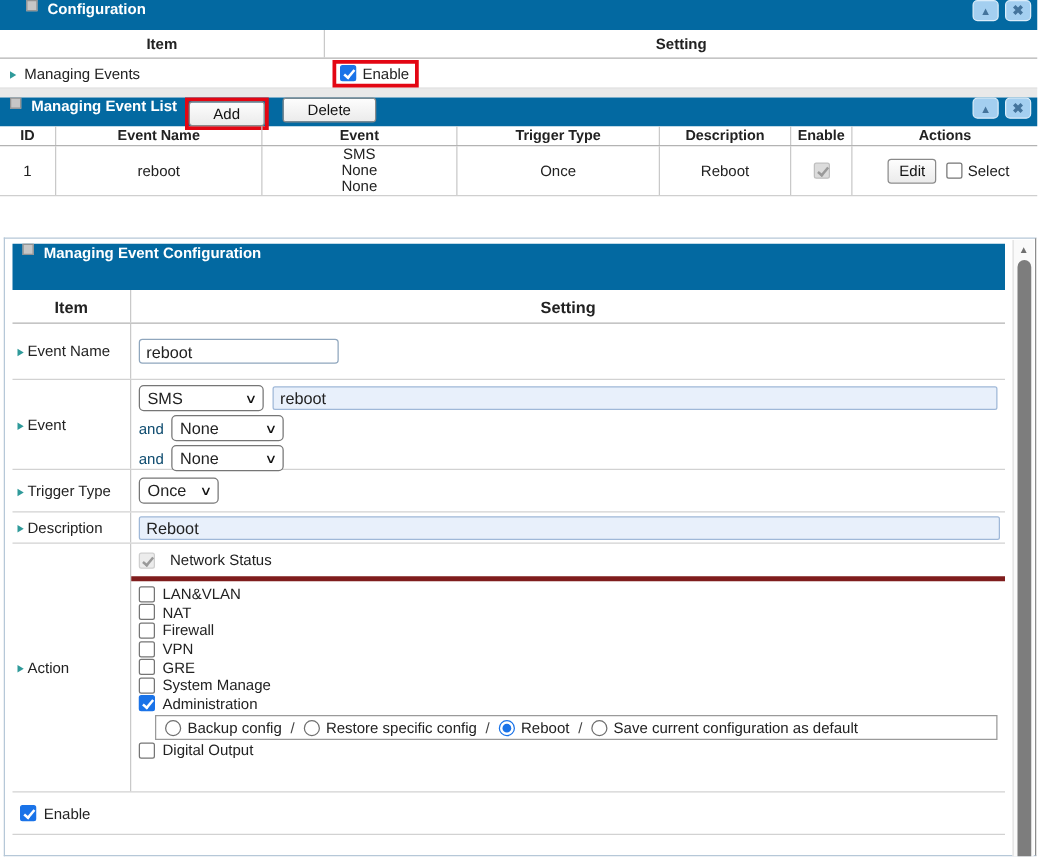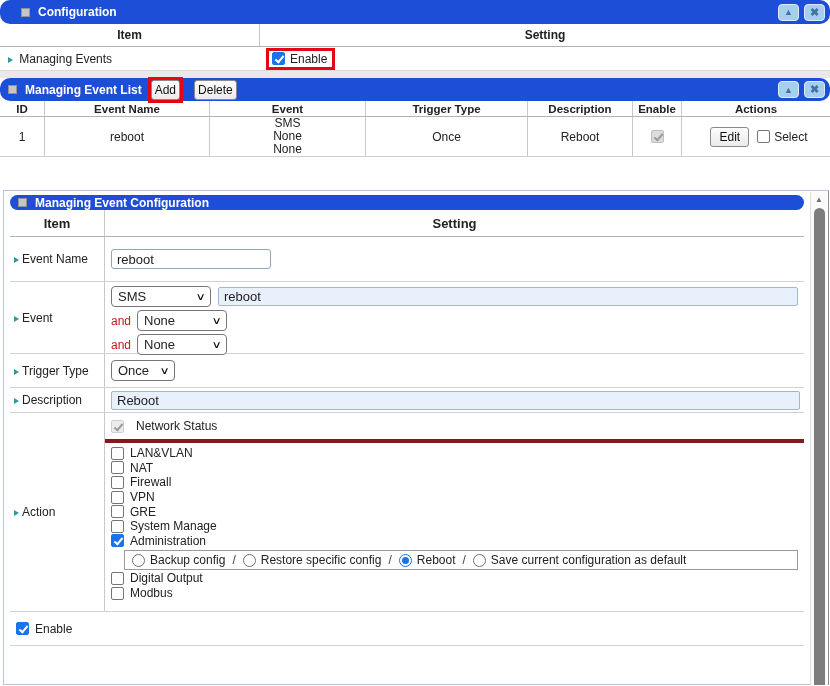--- a/index.html
+++ b/index.html
@@ -1,34 +1,34 @@
 <!DOCTYPE html>
 <html><head>
 <meta charset="utf-8">
 <style>
   * { box-sizing: border-box; margin: 0; padding: 0; }
   html,body { width: 830px; height: 686px; overflow: hidden; background: #fff;
     font-family: "Liberation Sans", sans-serif; font-size: 12px; color: #222; }
 
   
-  .phead { background:#1d4ed8; color:#fff; font-weight:bold; display:flex; align-items:center;border-radius:10px; }
+  .phead { background:#0369a1; color:#fff; font-weight:bold; display:flex; align-items:flex-start; }
   .phead1 { height:24px; padding:0 5px 0 21px; font-size:12px; }
   .phead2 { height:23px; padding:0 5px 0 8px; font-size:12px; }
-  .phead3 { height:15px; padding:0 5px 0 8px; font-size:12px; }
+  .phead3 { height:37px; padding:0 5px 0 8px; font-size:12px; }
   .sqicon { width:9px; height:9px; background:#c6c6c6; border:1px solid #939393; margin-right:8px; flex:none; }
   .spacer { flex:1; }
   .pbtn { width:21px; height:17px; border-radius:4px; background:#a4cff0; border:1px solid #dcedfa;
           color:#44749c; display:flex; align-items:center; justify-content:center;
           font-size:9px; font-weight:bold; margin-left:5px; flex:none; }
   .pbtn.x { font-size:11px; }
 
   
   .btn { display:inline-block; background:linear-gradient(#fdfdfd,#ebebeb); border:1px solid #8a8a8a;
          border-radius:3px; color:#111; font-weight:normal; text-align:center; }
-  .btn.hbtn { font-size:12px; padding:2px 3px; }
+  .btn.hbtn { font-size:12px; padding:2px 19px; }
   .btn.edit { font-size:12px; padding:2px 8px; }
   .btn.save { font-size:13px; padding:2px 11px; }
 
   .redbox { border:3px solid #e30613; display:inline-flex; align-items:center; }
 
   
   .cb { display:inline-block; width:13px; height:13px; border:1px solid #757575; border-radius:2px;
         background:#fff; position:relative; vertical-align:-2px; flex:none; }
   .cb.checked { background:#1a73e8; border-color:#1a73e8; }
   .cb.checked::after { content:""; position:absolute; left:4px; top:1px; width:3px; height:7px;
@@ -96,21 +96,21 @@
   .mec-row { display:flex; border-bottom:1px solid #d2d2d2; }
   .mec-row .mi { width:95px; border-right:1px solid #c9c9c9; display:flex; align-items:center; padding:2px 2px 2px 4px; flex:none; }
   .mec-row .ms { flex:1; min-width:0; }
   .lbl-text { max-width:60px; display:inline; }
   .nowrap .lbl-text { max-width:none; white-space:nowrap; }
 
   .r-name { height:45px; } .r-name .ms { display:flex; align-items:center; padding-left:6px; }
   .r-name .tin { width:160px; }
   .r-event { height:72px; } .r-event .ms { padding:4px 6px 0 6px; }
   .ev-line { display:flex; align-items:center; margin-bottom:3px; }
-  .ev-line .and { width:26px; flex:none; color:#b91c1c; }
+  .ev-line .and { width:26px; flex:none; color:#0c4a6e; }
   .ev-line .sel.s1 { width:100px; margin-right:7px; }
   .ev-line .sel.s2 { width:90px; }
   .ev-line .tin.blue { flex:1; }
   .r-trig { height:34px; } .r-trig .ms { display:flex; align-items:center; padding-left:6px; }
   .r-trig .sel { width:64px; }
   .r-desc { height:25px; } .r-desc .ms { display:flex; align-items:center; padding:0 4px 0 6px; }
   .r-desc .tin.blue { flex:1; }
 
   .r-action { height:199px; }
   .r-action .ms { display:flex; flex-direction:column; }
@@ -320,24 +320,20 @@
             <span>Reboot</span>
             <span class="sep">/</span>
             <span class="radio"></span>
             <span>Save current configuration as default</span>
           </div>
 
           <div class="ckline">
             <span class="cb"></span>
             <span>Digital Output</span>
           </div>
-          <div class="ckline">
-            <span class="cb"></span>
-            <span>Modbus</span>
-          </div>
         </div>
       </div>
     </div>
 
     <div class="mec-row r-mng">
       <div class="ms">
         <span class="cb checked"></span>
         <span>Enable</span>
       </div>
     </div>

